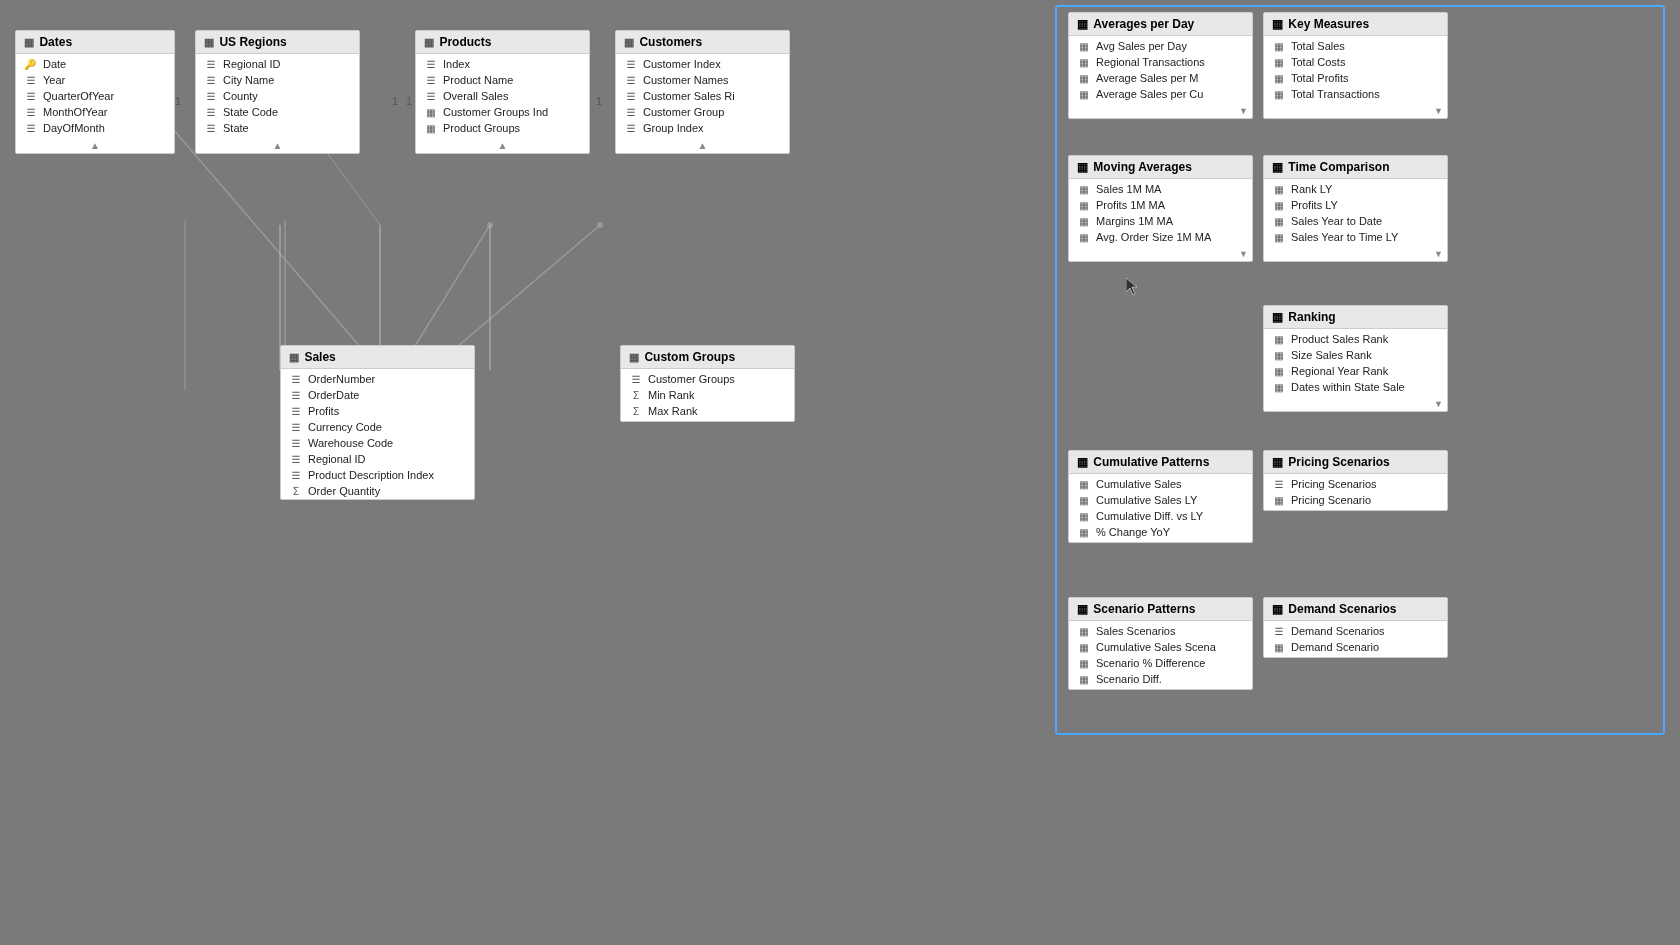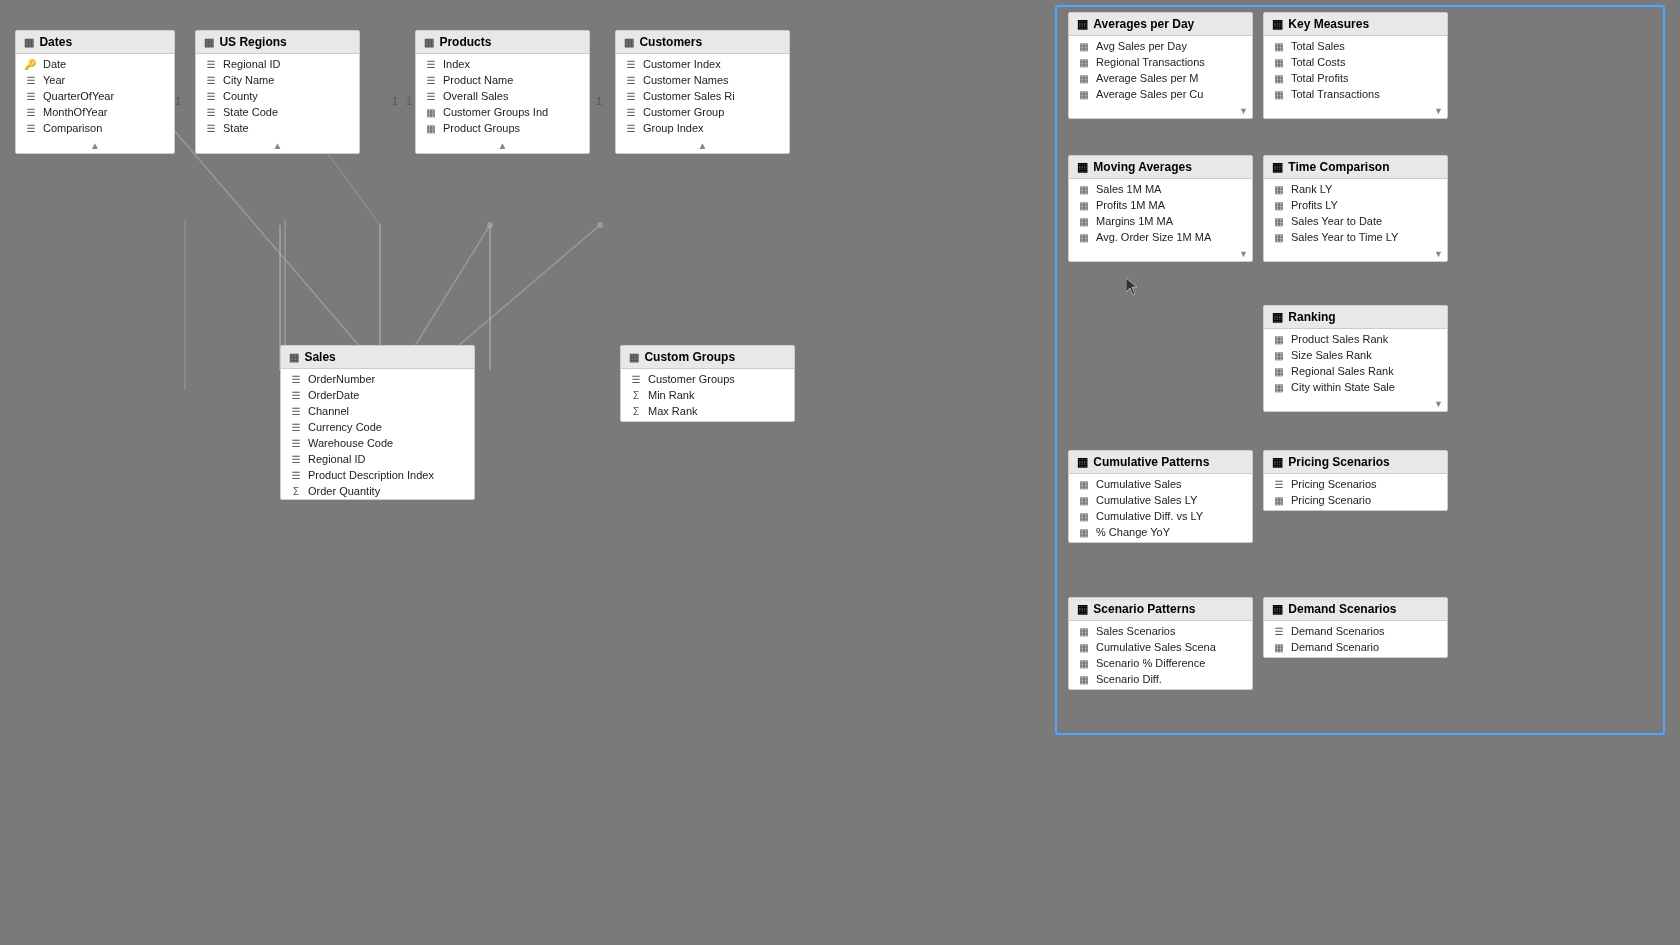--- a/index.html
+++ b/index.html
@@ -179,21 +179,21 @@
       <div class="db-field">
           <span class="field-icon">☰</span>
           <span>QuarterOfYear</span>
         </div>
       <div class="db-field">
           <span class="field-icon">☰</span>
           <span>MonthOfYear</span>
         </div>
       <div class="db-field">
           <span class="field-icon">☰</span>
-          <span>Comparison</span>
+          <span>DayOfMonth</span>
         </div>
     </div>
     <div class="scroll-indicator">▲</div>
   </div>
 
   <div style="position:absolute; left:175px; top:95px; color:#555; font-size:11px;">1</div>
 
   <div class="db-table" style="left:195px; top:30px; width:165px;">
     <div class="db-table-header">
       <span class="table-icon">▦</span>
@@ -298,21 +298,21 @@
       <div class="db-field">
           <span class="field-icon">☰</span>
           <span>OrderNumber</span>
         </div>
       <div class="db-field">
           <span class="field-icon">☰</span>
           <span>OrderDate</span>
         </div>
       <div class="db-field">
           <span class="field-icon">☰</span>
-          <span>Channel</span>
+          <span>Profits</span>
         </div>
       <div class="db-field">
           <span class="field-icon">☰</span>
           <span>Currency Code</span>
         </div>
       <div class="db-field">
           <span class="field-icon">☰</span>
           <span>Warehouse Code</span>
         </div>
       <div class="db-field">
@@ -475,25 +475,25 @@
       <div class="measure-field">
           <span class="mfield-icon">▦</span>
           <span>Product Sales Rank</span>
         </div>
       <div class="measure-field">
           <span class="mfield-icon">▦</span>
           <span>Size Sales Rank</span>
         </div>
       <div class="measure-field">
           <span class="mfield-icon">▦</span>
-          <span>Regional Sales Rank</span>
-        </div>
-      <div class="measure-field">
-          <span class="mfield-icon">▦</span>
-          <span>City within State Sale</span>
+          <span>Regional Year Rank</span>
+        </div>
+      <div class="measure-field">
+          <span class="mfield-icon">▦</span>
+          <span>Dates within State Sale</span>
         </div>
     </div>
     <div style="display:flex; justify-content:flex-end; padding:2px 4px;">
       <span style="font-size:9px; color:#888;">▼</span>
     </div>
   </div>
 
   <div class="measure-card" style="left:1068px; top:450px; width:185px;">
     <div class="measure-card-header">
       <span class="table-icon">▦</span>

